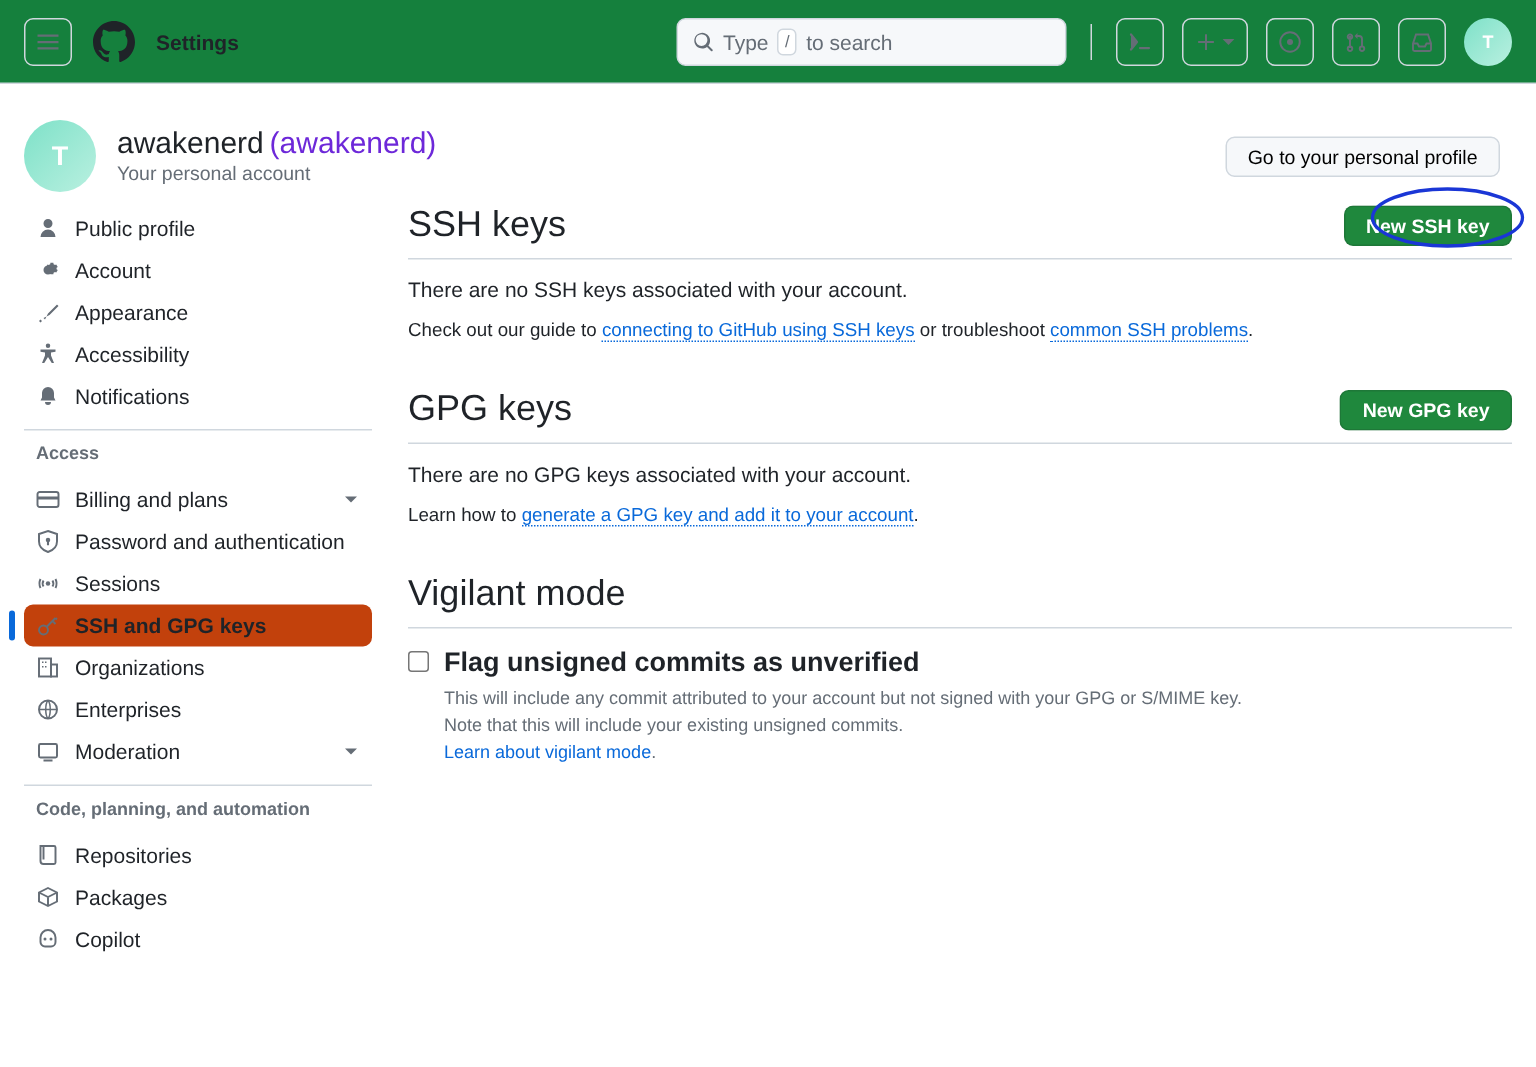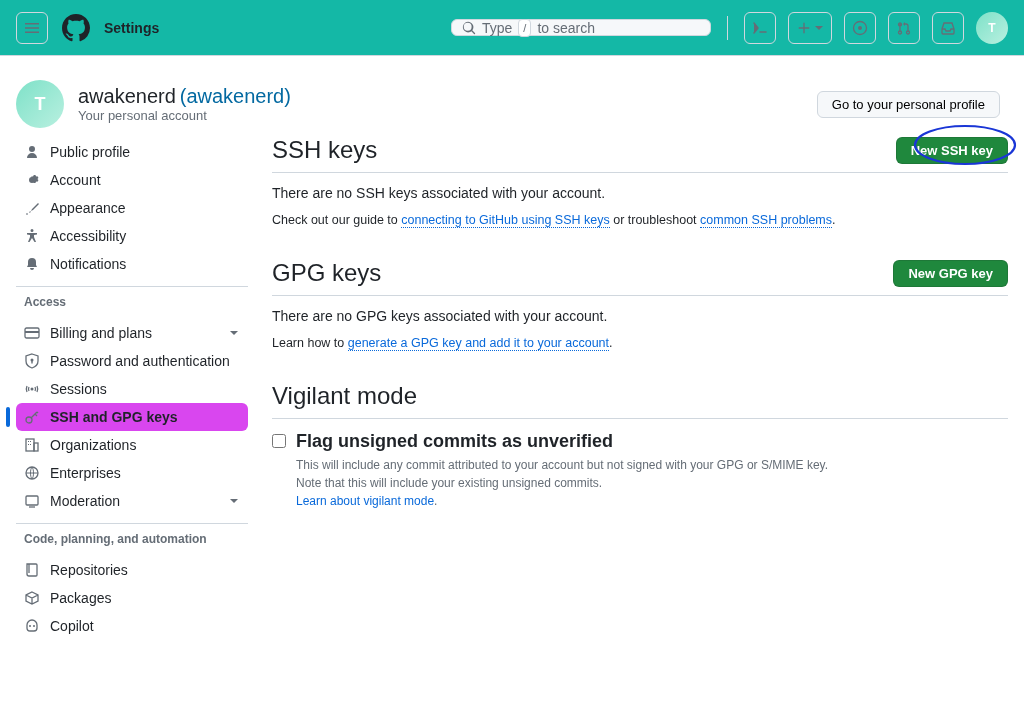--- a/index.html
+++ b/index.html
@@ -1,48 +1,48 @@
 <!DOCTYPE html>
 <html><head>
 <meta charset="utf-8">
 <style>
 * { box-sizing: border-box; margin: 0; padding: 0; }
 body { font-family: -apple-system, BlinkMacSystemFont, "Segoe UI", Helvetica, Arial, sans-serif; font-size: 14px; color: #1f2328; background: #fff; width: 1024px; }
 a { color: #0969da; text-decoration: none; }
 
 
-.topbar { height: 56px; background: #14b8a6; border-bottom: 1px solid #d0d7de; display: flex; align-items: center; padding: 0 16px; gap: 12px; }
+.topbar { height: 56px; background: #15803d; border-bottom: 1px solid #d0d7de; display: flex; align-items: center; padding: 0 16px; gap: 12px; }
 .hamburger-btn { width: 32px; height: 32px; border: 1px solid #d0d7de; border-radius: 6px; background: transparent; display: flex; align-items: center; justify-content: center; cursor: pointer; }
 .gh-logo { width: 32px; height: 32px; display:flex; align-items:center; justify-content:center; }
 .topbar-title { font-size: 14px; font-weight: 600; color: #1f2328; }
 .topbar-spacer { flex: 1; }
-.search-box { height: 17px; min-width: 260px; border: 1px solid #d0d7de; border-radius: 6px; background: #f6f8fa; display: flex; align-items: center; padding: 0 10px; color: #656d76; gap: 6px; }
+.search-box { height: 32px; min-width: 260px; border: 1px solid #d0d7de; border-radius: 6px; background: #f6f8fa; display: flex; align-items: center; padding: 0 10px; color: #656d76; gap: 6px; }
 .kbd { display:inline-flex; align-items:center; justify-content:center; border:1px solid #d0d7de; border-radius:4px; font-size:11px; padding: 0 4px; height: 18px; color:#656d76; background:#fff; }
 .icon-btn { width: 32px; height: 32px; border: 1px solid #d0d7de; border-radius: 6px; background: transparent; display: flex; align-items: center; justify-content: center; cursor: pointer; position:relative; }
 .divider { width:1px; height:24px; background:#d0d7de; margin: 0 4px; }
 .avatar-btn { width: 32px; height: 32px; border-radius: 50%; background: linear-gradient(135deg, #7ee1c8 0%, #b9f0e0 100%); border:none; cursor:pointer; display:flex; align-items:center; justify-content:center; color:#fff; font-weight:700; font-size:12px; }
 
 
 .page-header { display:flex; align-items:center; padding: 24px 24px 8px 16px; }
 .user-avatar { width: 48px; height: 48px; border-radius:50%; background: linear-gradient(135deg, #7ee1c8 0%, #b9f0e0 100%); display:flex; align-items:center; justify-content:center; color:#fff; font-weight:700; font-size:18px; margin-right:14px; }
 .user-name { font-size:20px; font-weight:400; }
-.user-login { font-weight:400; color:#0369a1; }
+.user-login { font-weight:400; color:#6d28d9; }
 .user-sub { font-size:13px; color:#656d76; }
 .profile-btn { margin-left:auto; border:1px solid #d0d7de; background:#f6f8fa; border-radius:6px; padding: 5px 14px; font-size:13px; cursor:pointer; }
 
 
 .layout { display:flex; padding: 0 16px 40px 16px; gap: 24px; }
 .sidebar { width: 232px; flex-shrink: 0; }
 .main { flex:1; }
 
 
 .side-group { margin-top: 2px; }
 .side-heading { font-size:12px; font-weight:600; color:#656d76; padding: 8px 8px; border-top:1px solid #d0d7de; margin-top: 8px; }
 .side-item { display:flex; align-items:center; gap:10px; padding: 6px 8px; border-radius:6px; color:#1f2328; cursor:pointer; font-size:14px; position:relative; }
-.side-item.active { background:#d946ef; font-weight:600; }
+.side-item.active { background:#c2410c; font-weight:600; }
 .side-item.active::before { content:""; position:absolute; left:-10px; top:4px; bottom:4px; width:4px; background:#0969da; border-radius:2px; }
 .side-icon { width:16px; height:16px; display:inline-flex; align-items:center; justify-content:center; color:#656d76; }
 .side-chevron { margin-left:auto; color:#656d76; }
 
 
 .section { margin-bottom: 32px; }
 .section-header { display:flex; align-items:center; border-bottom:1px solid #d0d7de; padding-bottom:8px; margin-bottom: 12px; }
 .section-title { font-size:24px; font-weight:400; }
 .btn-primary { margin-left:auto; background:#1f883d; color:#fff; border:1px solid rgba(27,31,36,0.15); border-radius:6px; padding: 5px 14px; font-size:13px; font-weight:600; cursor:pointer; }
 .section-body p { font-size:14px; color:#1f2328; margin-bottom: 12px; }

